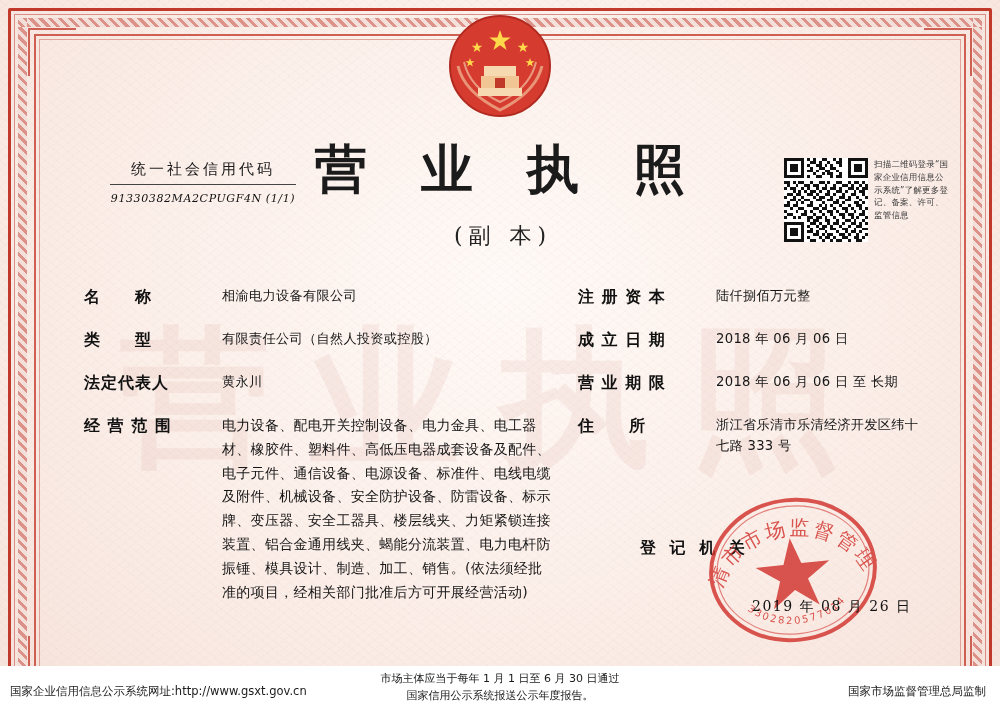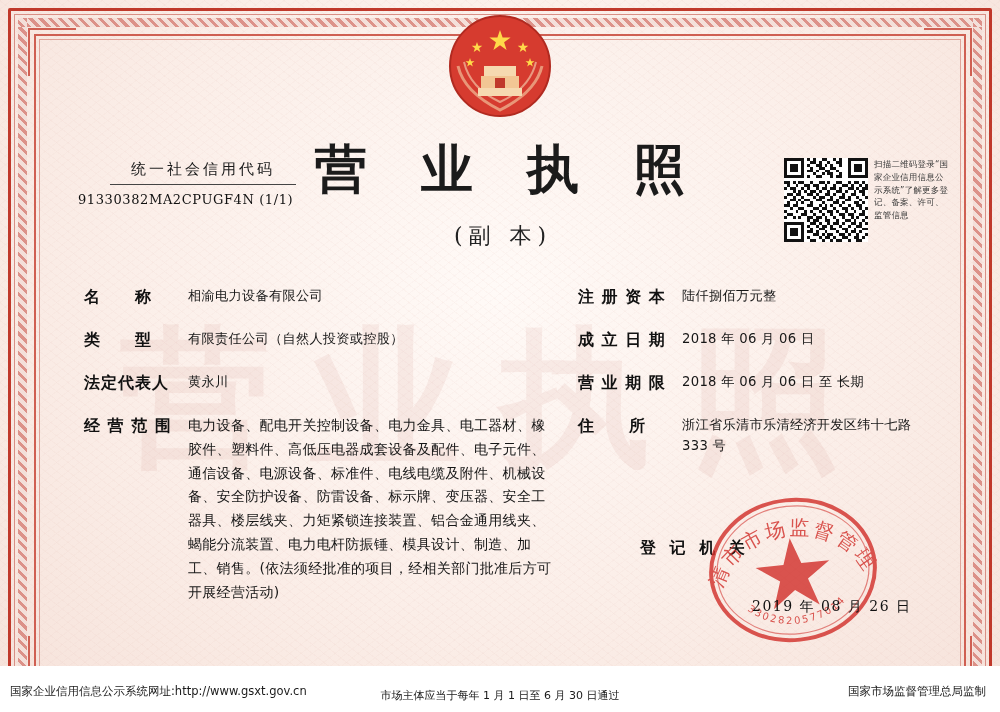--- a/index.html
+++ b/index.html
@@ -146,24 +146,26 @@
     white-space: nowrap;
   }
   .code-underline {
     margin: 5px auto 7px auto;
     width: 186px;
     height: 1px;
     background: #444;
   }
   .code-value {
     font-family: "DejaVu Serif", "Liberation Serif", serif;
-    font-size: 13px;
+    font-size: 11px;
     color: #111;
     letter-spacing: .6px;
+    text-align: center;
     white-space: nowrap;
+    font-style: italic;
   }
 
   
   .qr-wrap {
     position: absolute;
     right: 132px;
     top: 158px;
     width: 84px;
     height: 84px;
   }
@@ -188,20 +190,21 @@
   .fields-right {
     position: absolute;
     left: 578px;
     top: 285px;
     width: 350px;
   }
   .field {
     display: flex;
     align-items: flex-start;
     margin-bottom: 19px;
+    gap: 34px;
   }
   .field-label {
     flex: 0 0 auto;
     width: 104px;
     font-size: 16px;
     font-weight: bold;
     color: #111;
     letter-spacing: 1px;
     line-height: 1.5;
   }
@@ -631,17 +634,18 @@
     <span class="num">08</span>
     <span>月</span>
     <span class="num">26</span>
     <span>日</span>
   </div>
 
   <div class="footer-bar">
     <div class="footer-left">国家企业信用信息公示系统网址:http://www.gsxt.gov.cn</div>
     <div class="footer-center">
       <div>市场主体应当于每年 1 月 1 日至 6 月 30 日通过</div>
+      <div>国家信用公示系统报送公示年度报告。</div>
     </div>
     <div class="footer-right">国家市场监督管理总局监制</div>
   </div>
 
 </div>
 
 </body></html>

